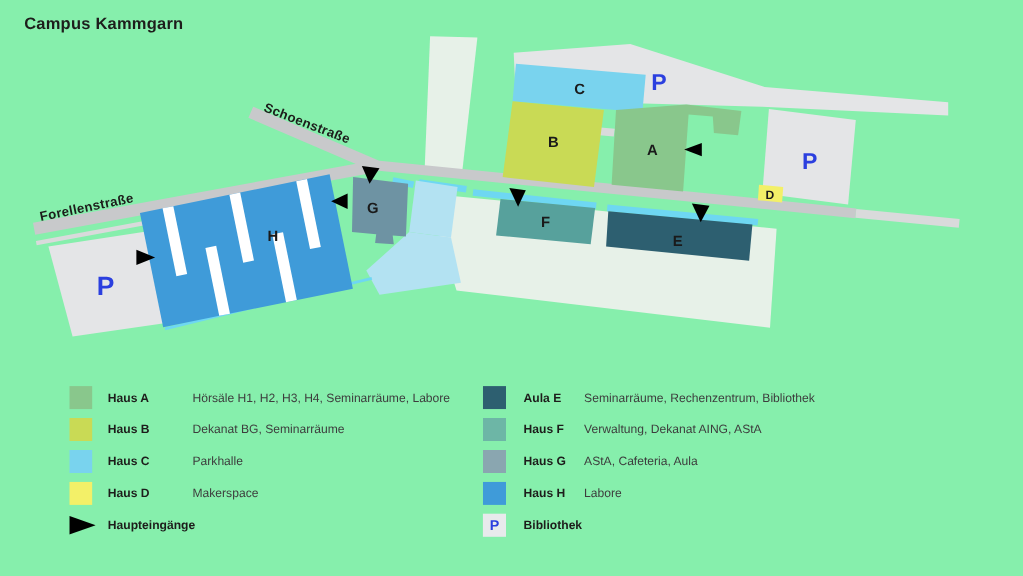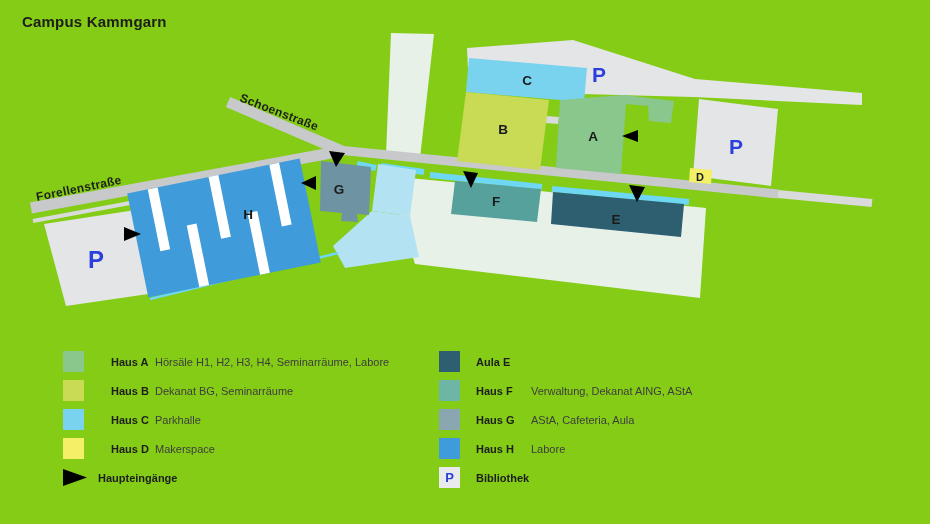--- a/index.html
+++ b/index.html
@@ -1,28 +1,28 @@
 <!DOCTYPE html>
 <html><head>
 <meta charset="utf-8">
 <style>
   html,body{margin:0;padding:0;background:#ffffff;}
   body{font-family:"Liberation Sans", sans-serif;}
-  .page{position:relative;width:930px;height:524px;background:#84cc16;overflow:hidden;}
+  .page{position:relative;width:930px;height:524px;background:#86efac;overflow:hidden;}
   .page-title{position:absolute;left:22px;top:13px;font-size:15px;font-weight:bold;
     letter-spacing:.2px;color:#1d1d1b;}
   .map-svg{position:absolute;left:0;top:0;}
   .bletter{font-size:13.5px;font-weight:bold;fill:#1a1a1a;text-anchor:middle;}
   .bletter-sm{font-size:11px;font-weight:bold;fill:#1a1a1a;text-anchor:middle;}
   .street-label{font-size:12px;font-weight:bold;fill:#1d1d1b;letter-spacing:.3px;}
   .pmark{font-weight:bold;text-anchor:middle;}
   
   .lrow{position:absolute;display:flex;align-items:center;height:21px;}
   .sw{display:block;flex:0 0 auto;}
-  .lname{display:inline-block;width:44px;margin-left:27px;font-size:11px;font-weight:bold;
+  .lname{display:inline-block;width:77px;margin-left:14px;font-size:11px;font-weight:bold;
     color:#1d1d1b;white-space:nowrap;}
   .lname-r{width:55px;margin-left:16px;}
   .ldesc{font-size:11px;color:#3d3d3d;white-space:nowrap;}
   .arrow-svg{display:block;flex:0 0 auto;}
   .psq{width:21px;height:21px;background:#e8eaec;display:flex;align-items:center;
     justify-content:center;flex:0 0 auto;}
   .pletter{color:#2b3fdf;font-weight:bold;font-size:13px;}
 </style>
 </head>
 <body>
@@ -128,20 +128,21 @@
       <polygon points="0,0 0,17 24,8.5" fill="#000000"></polygon>
     </svg>
     <span class="lname" style="margin-left:11px;width:auto">Haupteingänge</span>
   </div>
 
   <div class="lrow" style="left:439px;top:351px">
     <svg class="sw" width="21" height="21">
         <rect width="21" height="21" fill="#2d5f70"></rect>
       </svg>
     <span class="lname lname-r">Aula E</span>
+    <span class="ldesc">Seminarräume, Rechenzentrum, Bibliothek</span>
   </div>
   <div class="lrow" style="left:439px;top:380px">
     <svg class="sw" width="21" height="21">
         <rect width="21" height="21" fill="#6db6a6"></rect>
       </svg>
     <span class="lname lname-r">Haus F</span>
     <span class="ldesc">Verwaltung, Dekanat AING, AStA</span>
   </div>
   <div class="lrow" style="left:439px;top:409px">
     <svg class="sw" width="21" height="21">

